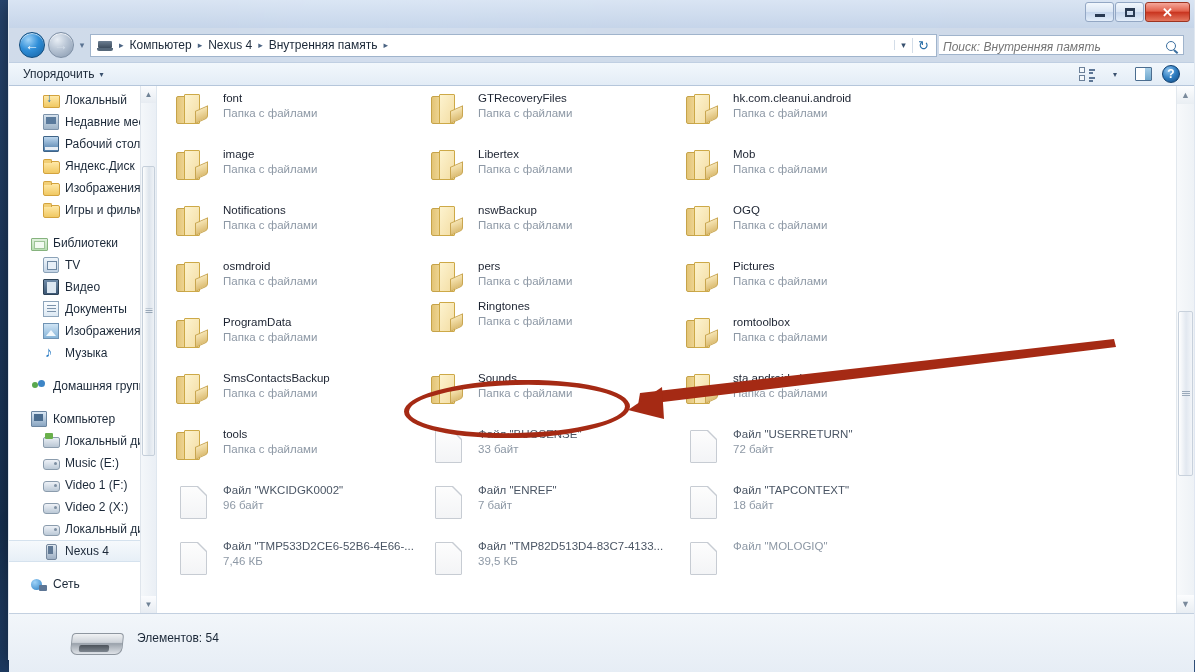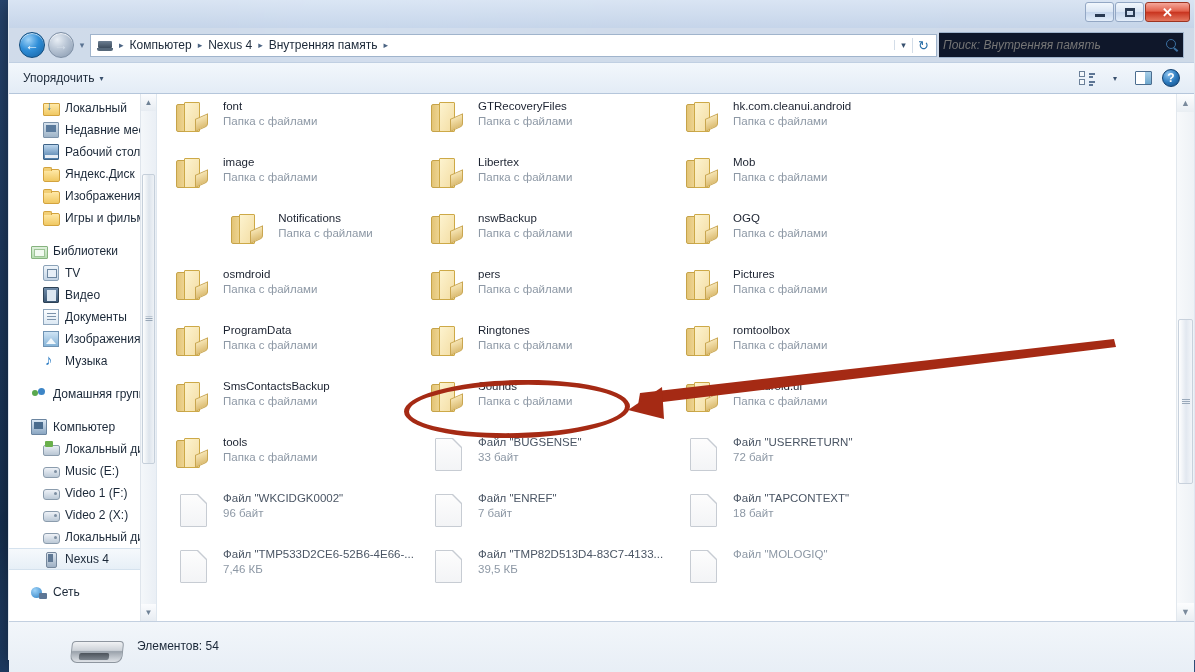--- a/index.html
+++ b/index.html
@@ -80,42 +80,42 @@
   }
   .pcico::after {
     content:''; position:absolute; left:0px; top:9px; width:16px; height:3px;
     background:#56687a; border-radius:0 0 2px 2px;
   }
   .crumb { font-size: 12px; color: #1b2838; padding: 2px 3px; white-space: nowrap; }
   .sep { font-size: 9px; color: #4a6382; padding: 0 1px; }
   .addr-caret { width: 18px; text-align: center; color: #37506e; font-size: 9px; border-left: 1px solid #d3dde8; flex: none; }
   .refresh { width: 22px; text-align: center; color: #2a6fa8; font-size: 13px; border-left: 1px solid #d3dde8; flex: none; }
   .searchbox {
-    width: 245px; height: 26px; background: #0f172a; border: 1px solid #a0b4cc; border-left: none;
-    display: flex; align-items: center; padding: 0 4px; flex: none; margin-right: 6px;
+    width: 245px; height: 20px; background: #ffffff; border: 1px solid #a0b4cc; border-left: none;
+    display: flex; align-items: flex-end; padding: 0 4px; flex: none; margin-right: 6px;
   }
   .searchbox input {
     flex: 1; border: none; outline: none; font-size: 12px; font-style: italic; color: #6a7c90;
     font-family: "Liberation Sans", sans-serif; background: transparent; min-width: 0;
   }
   .mag {
     width: 14px; height: 14px; flex: none; position: relative;
   }
   .mag::before {
     content:''; position:absolute; left:1px; top:1px; width:8px; height:8px;
     border:1.6px solid #3b6fa0; border-radius:50%;
   }
   .mag::after {
     content:''; position:absolute; left:9px; top:9px; width:5px; height:1.8px;
     background:#3b6fa0; transform: rotate(42deg); transform-origin: left center;
   }
 
   
   .toolbar {
-    height: 32px; display: flex; align-items: center; padding: 0 6px;
+    height: 24px; display: flex; align-items: center; padding: 0 6px;
     background: linear-gradient(to bottom, #f2f7fc 0%, #e3ecf6 100%);
     border-top: 1px solid #c0cfe2; border-bottom: 1px solid #b5c6db; gap: 17px;
   }
   .tb-item { font-size: 12px; color: #1b2838; padding: 3px 8px; display: flex; align-items: center; gap: 5px; }
   .tb-caret { font-size: 8px; color: #3a516e; }
   .tb-right { margin-left: auto; display: flex; align-items: center; gap: 2px; padding-right: 4px; }
   .tb-icon { width: 26px; height: 22px; display: flex; align-items: center; justify-content: center; position: relative; }
   .viewicon { width: 16px; height: 14px; position: relative; }
   .viewicon i {
     position: absolute; display: block; background: #5d7695;
@@ -525,21 +525,21 @@
                   <span class="back"></span>
                   <span class="front"></span>
                   <span class="flap"></span>
                 </span>
               </div>
               <div class="ftext">
                 <div class="fname">image</div>
                 <div class="ftype">Папка с файлами</div>
               </div>
             </div>
-            <div class="fitem" style="top: 116px; justify-content: center;">
+            <div class="fitem" style="top: 116px;">
               <div class="fico">
                 <span class="bigfolder">
                   <span class="back"></span>
                   <span class="front"></span>
                   <span class="flap"></span>
                 </span>
               </div>
               <div class="ftext">
                 <div class="fname">Notifications</div>
                 <div class="ftype">Папка с файлами</div>
@@ -662,21 +662,21 @@
                   <span class="back"></span>
                   <span class="front"></span>
                   <span class="flap"></span>
                 </span>
               </div>
               <div class="ftext">
                 <div class="fname">pers</div>
                 <div class="ftype">Папка с файлами</div>
               </div>
             </div>
-            <div class="fitem" style="top: 228px;">
+            <div class="fitem" style="top: 212px;">
               <div class="fico">
                 <span class="bigfolder">
                   <span class="back"></span>
                   <span class="front"></span>
                   <span class="flap"></span>
                 </span>
               </div>
               <div class="ftext">
                 <div class="fname">Ringtones</div>
                 <div class="ftype">Папка с файлами</div>

